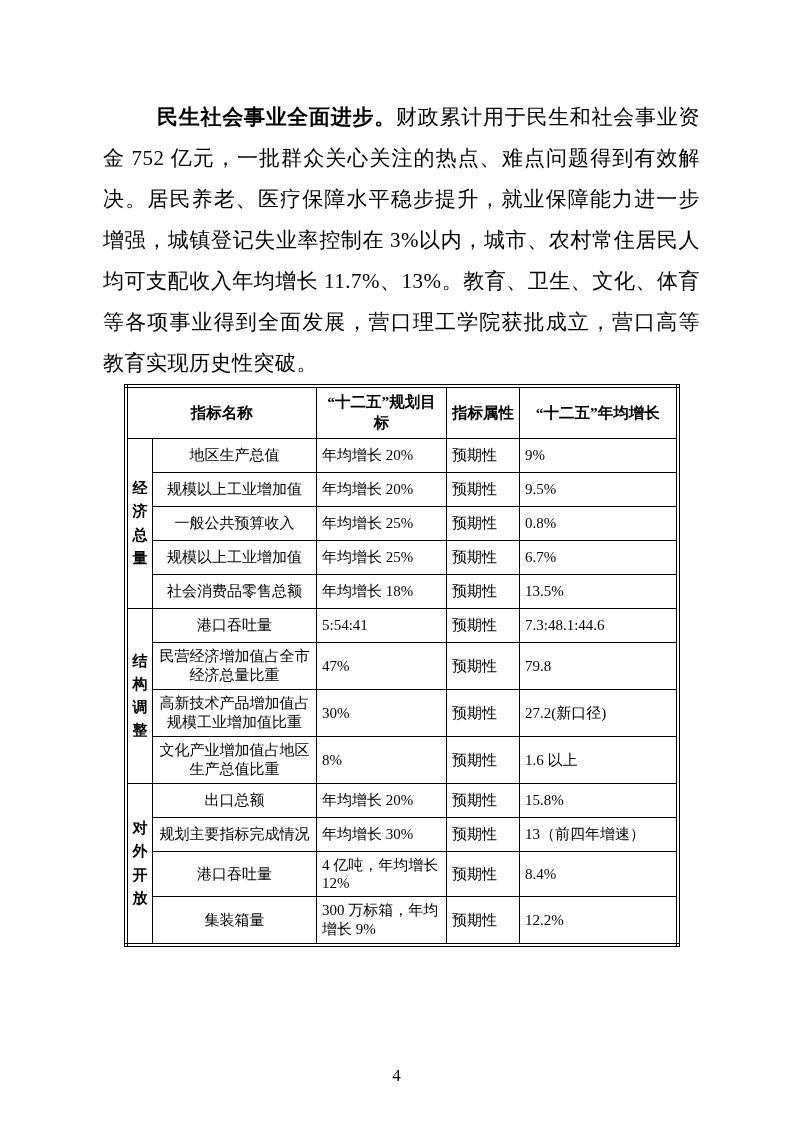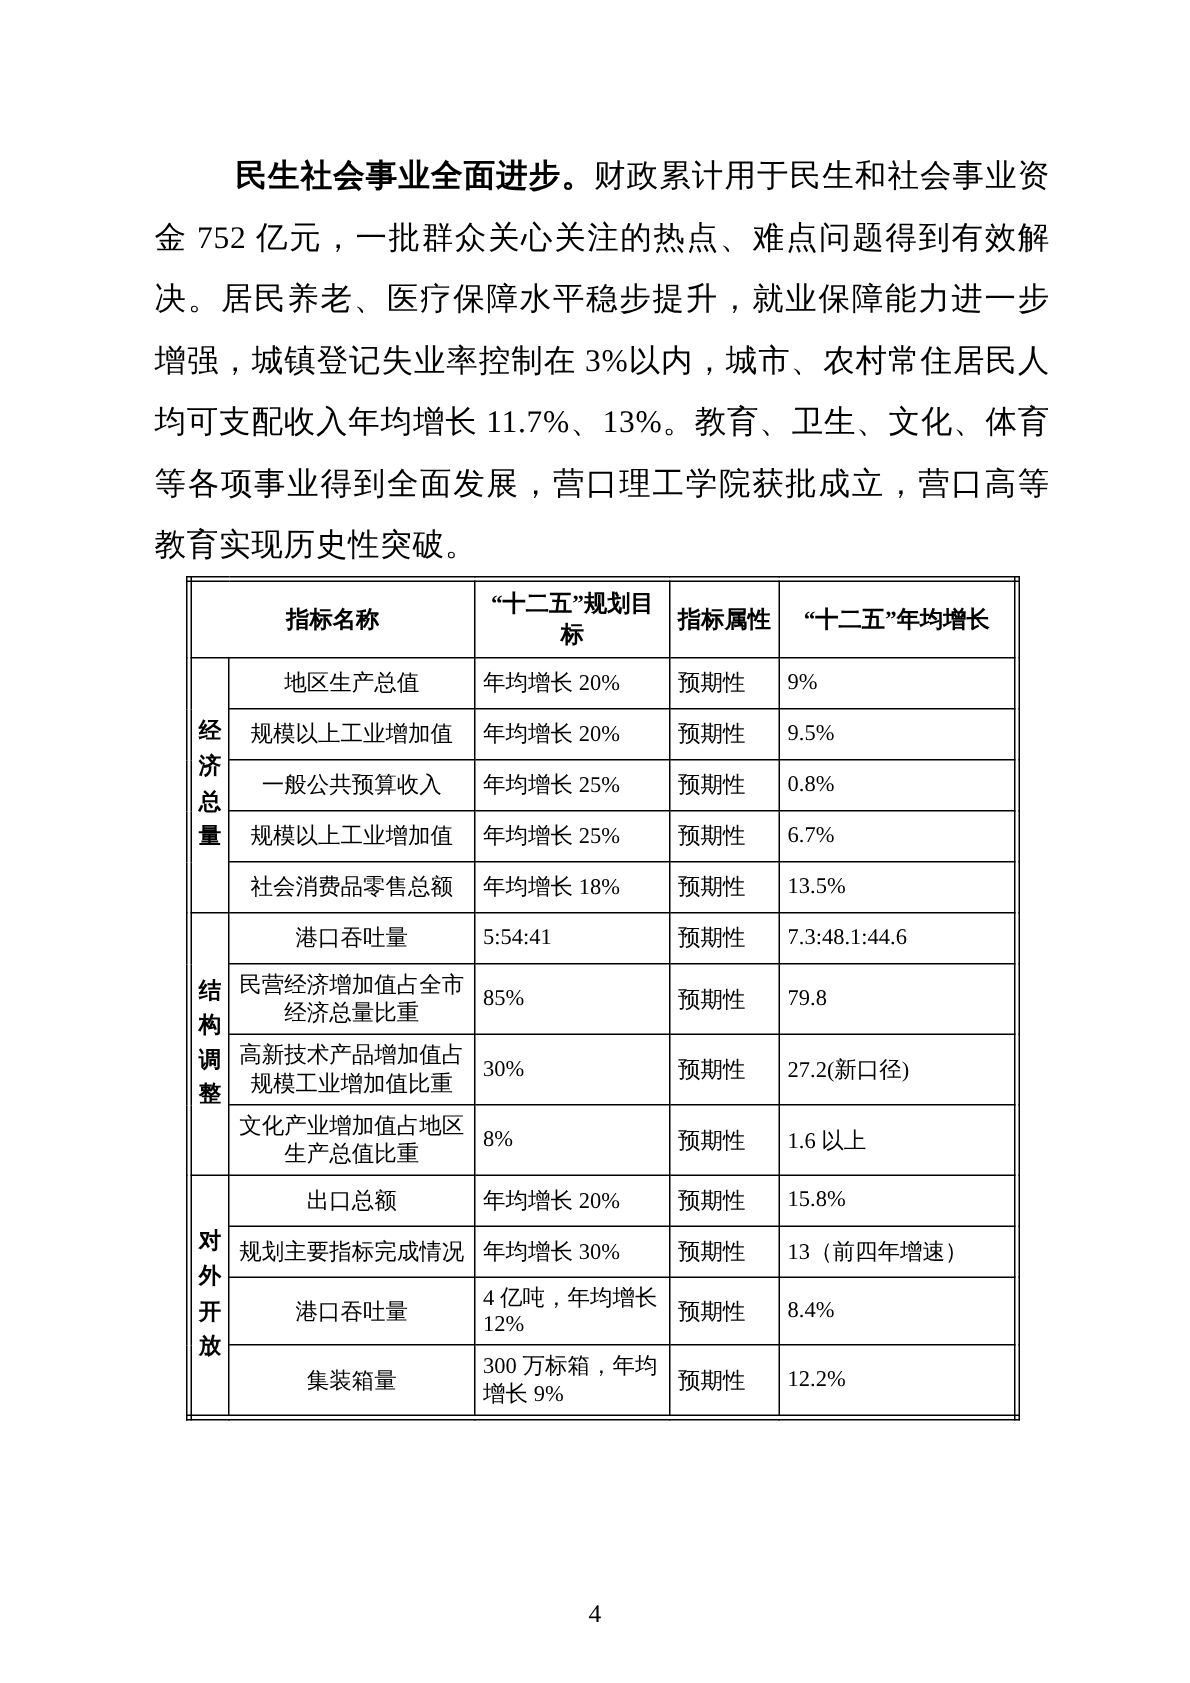--- a/index.html
+++ b/index.html
@@ -132,21 +132,21 @@
         </tr>
         <tr>
           <td class="group-cell" rowspan="4">结<br>构<br>调<br>整</td>
           <td class="c0">港口吞吐量</td>
           <td class="c1">5:54:41</td>
           <td class="c2">预期性</td>
           <td class="c3">7.3:48.1:44.6</td>
         </tr>
         <tr>
           <td class="c0">民营经济增加值占全市经济总量比重</td>
-          <td class="c1">85%</td>
+          <td class="c1">47%</td>
           <td class="c2">预期性</td>
           <td class="c3">79.8</td>
         </tr>
         <tr>
           <td class="c0">高新技术产品增加值占规模工业增加值比重</td>
           <td class="c1">30%</td>
           <td class="c2">预期性</td>
           <td class="c3">27.2(新口径)</td>
         </tr>
         <tr>

